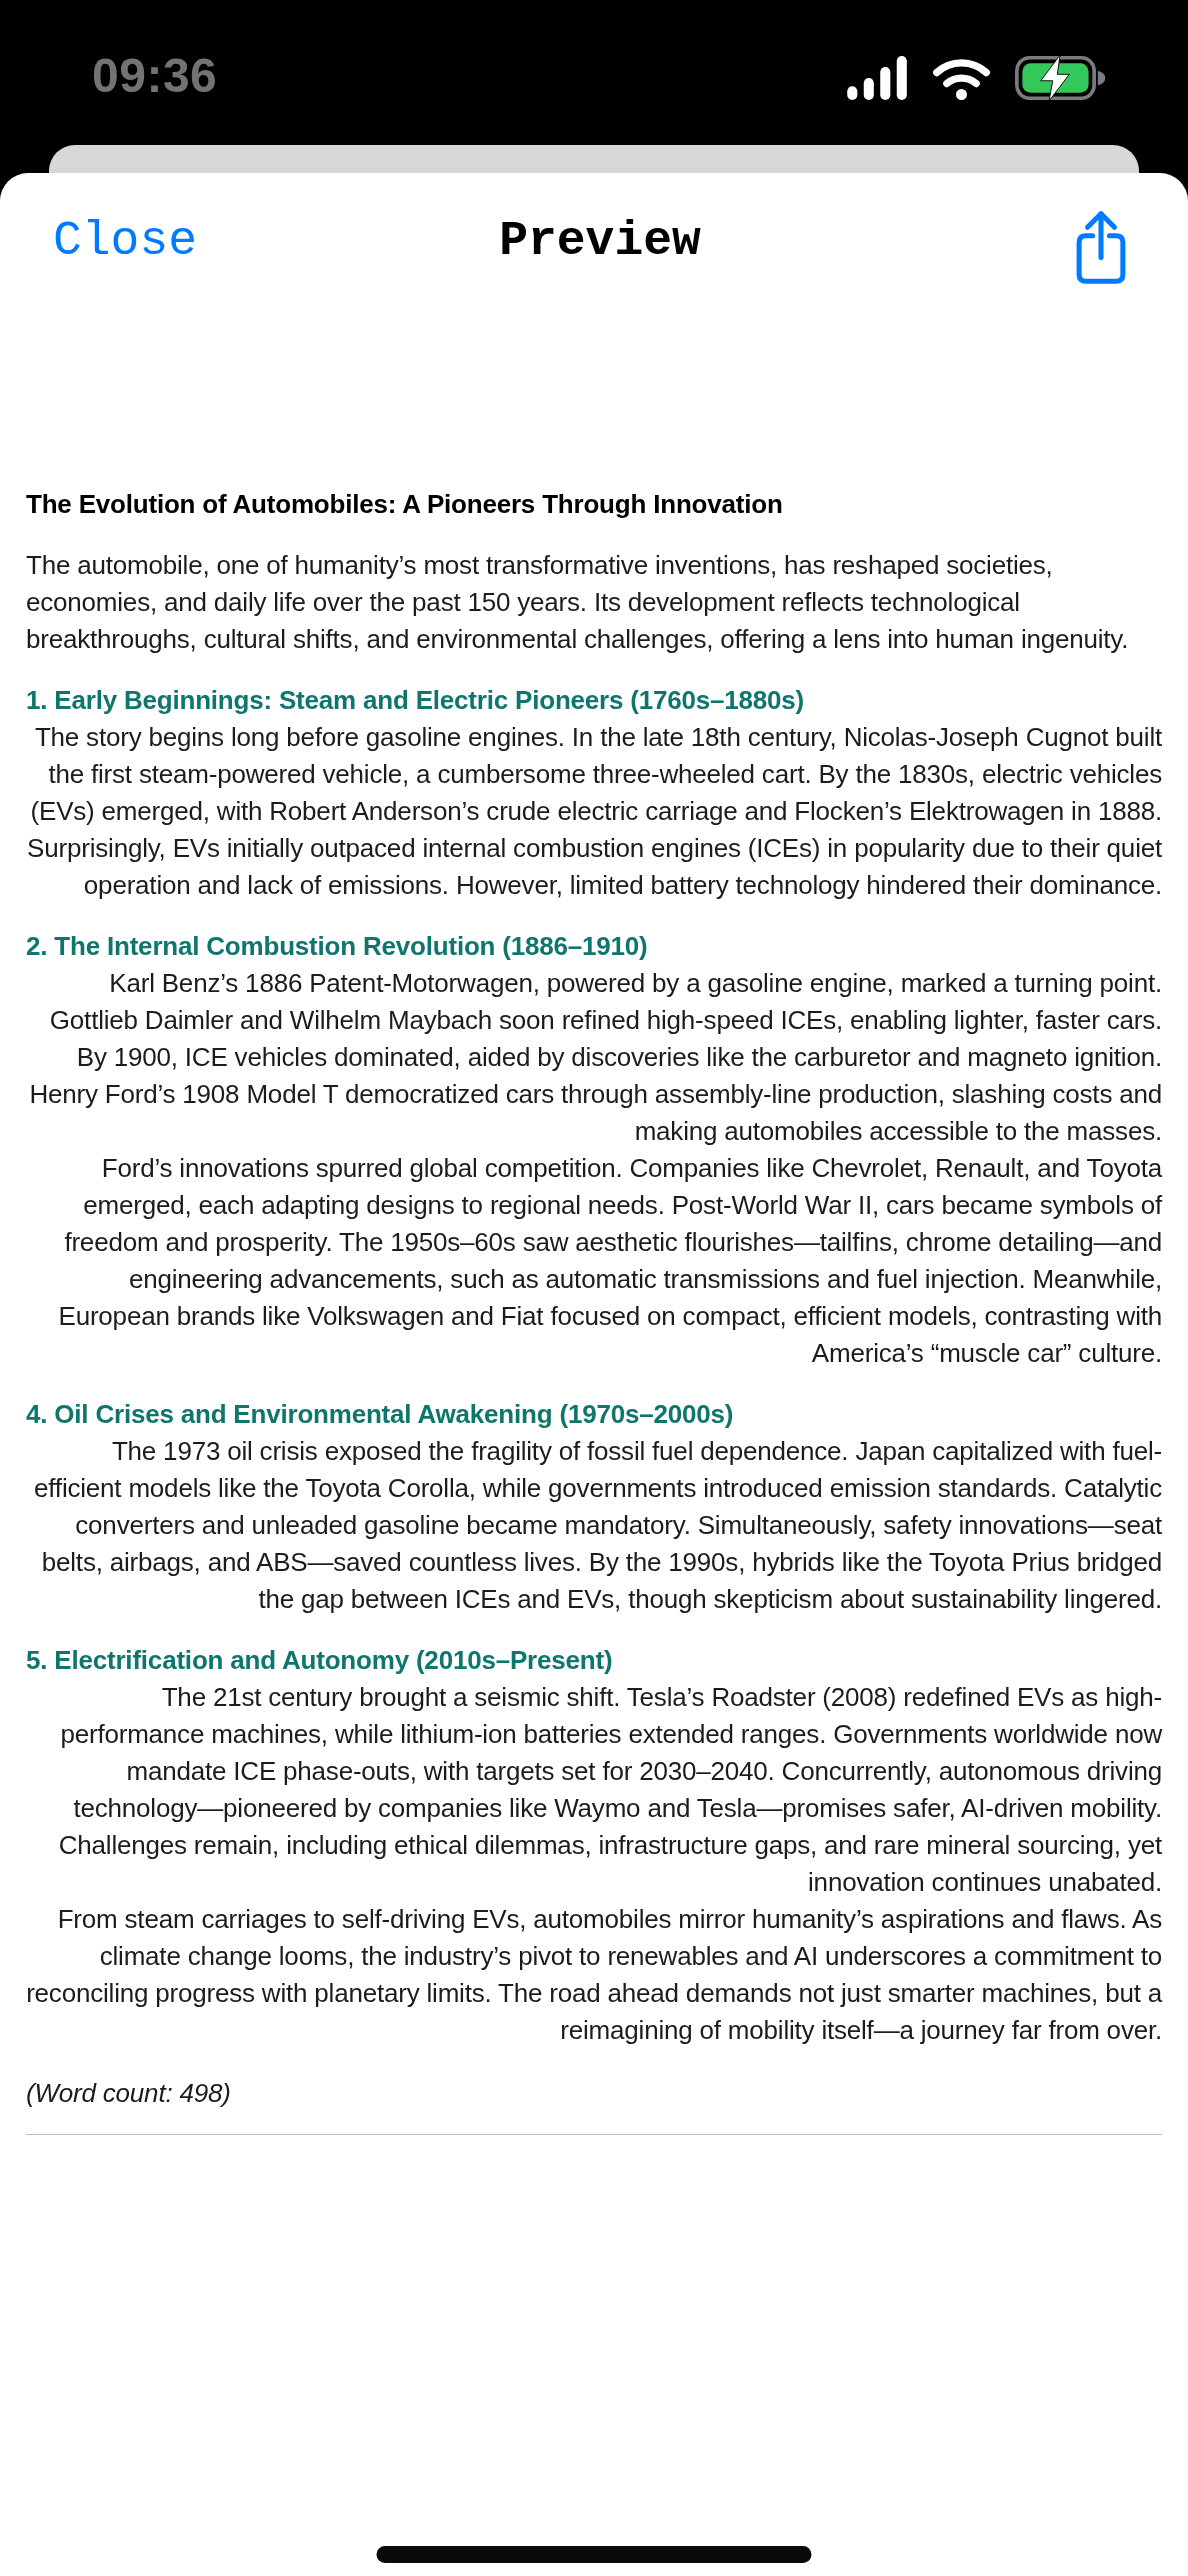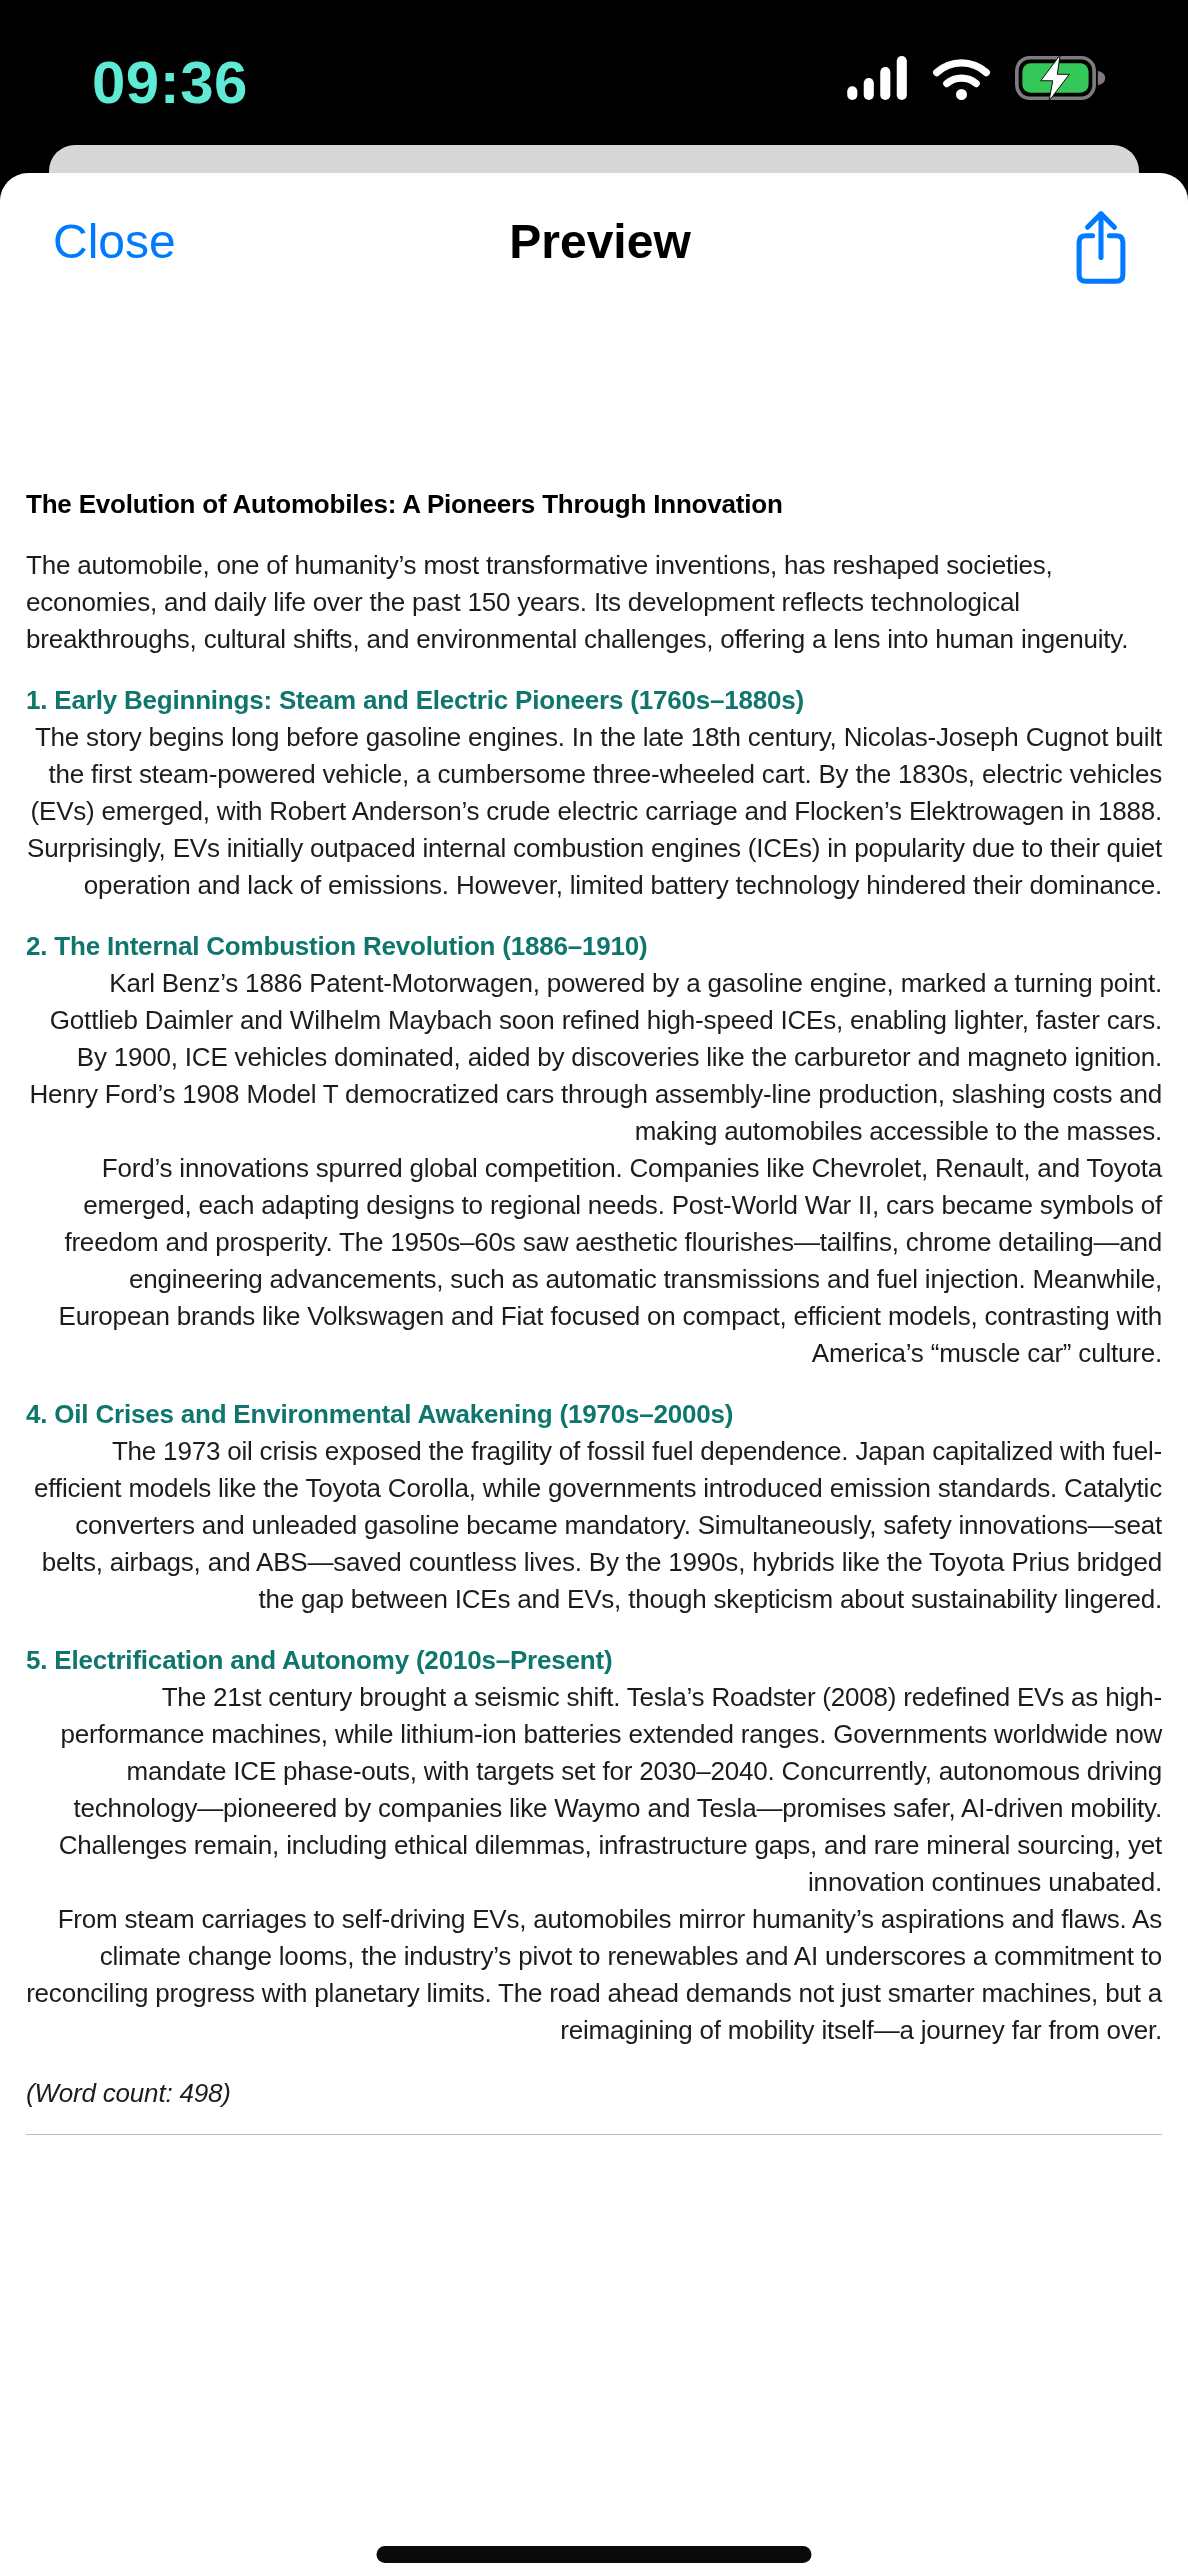--- a/index.html
+++ b/index.html
@@ -20,24 +20,24 @@
   .status-bar {
     position: absolute;
     top: 0; left: 0; right: 0;
     height: 145px;
     color: #fff;
   }
   .status-time {
     position: absolute;
     left: 92px; top: 48px;
     width: 184px;
-    font-size: 60px;
+    font-size: 48px;
     font-weight: 600;
     letter-spacing: 0.5px;
-    color: #5eead4;
+    color: #737373;
   }
   .status-icons {
     position: absolute;
     right: 81px; top: 55px;
     display: flex;
     align-items: center;
     gap: 24px;
   }
 
   
@@ -54,20 +54,21 @@
   .sheet {
     position: absolute;
     top: 173px; left: 0; right: 0; bottom: 0;
     background: #ffffff;
     border-radius: 28px 28px 0 0;
     overflow: hidden;
   }
   .sheet-header {
     position: relative;
     height: 138px;
+    font-family: Liberation Mono, monospace;
   }
   .close-btn {
     position: absolute;
     left: 53px; top: 39px;
     font-size: 48px;
     line-height: 59px;
     color: #007AFF;
     background: none;
     border: none;
     font-family: inherit;

